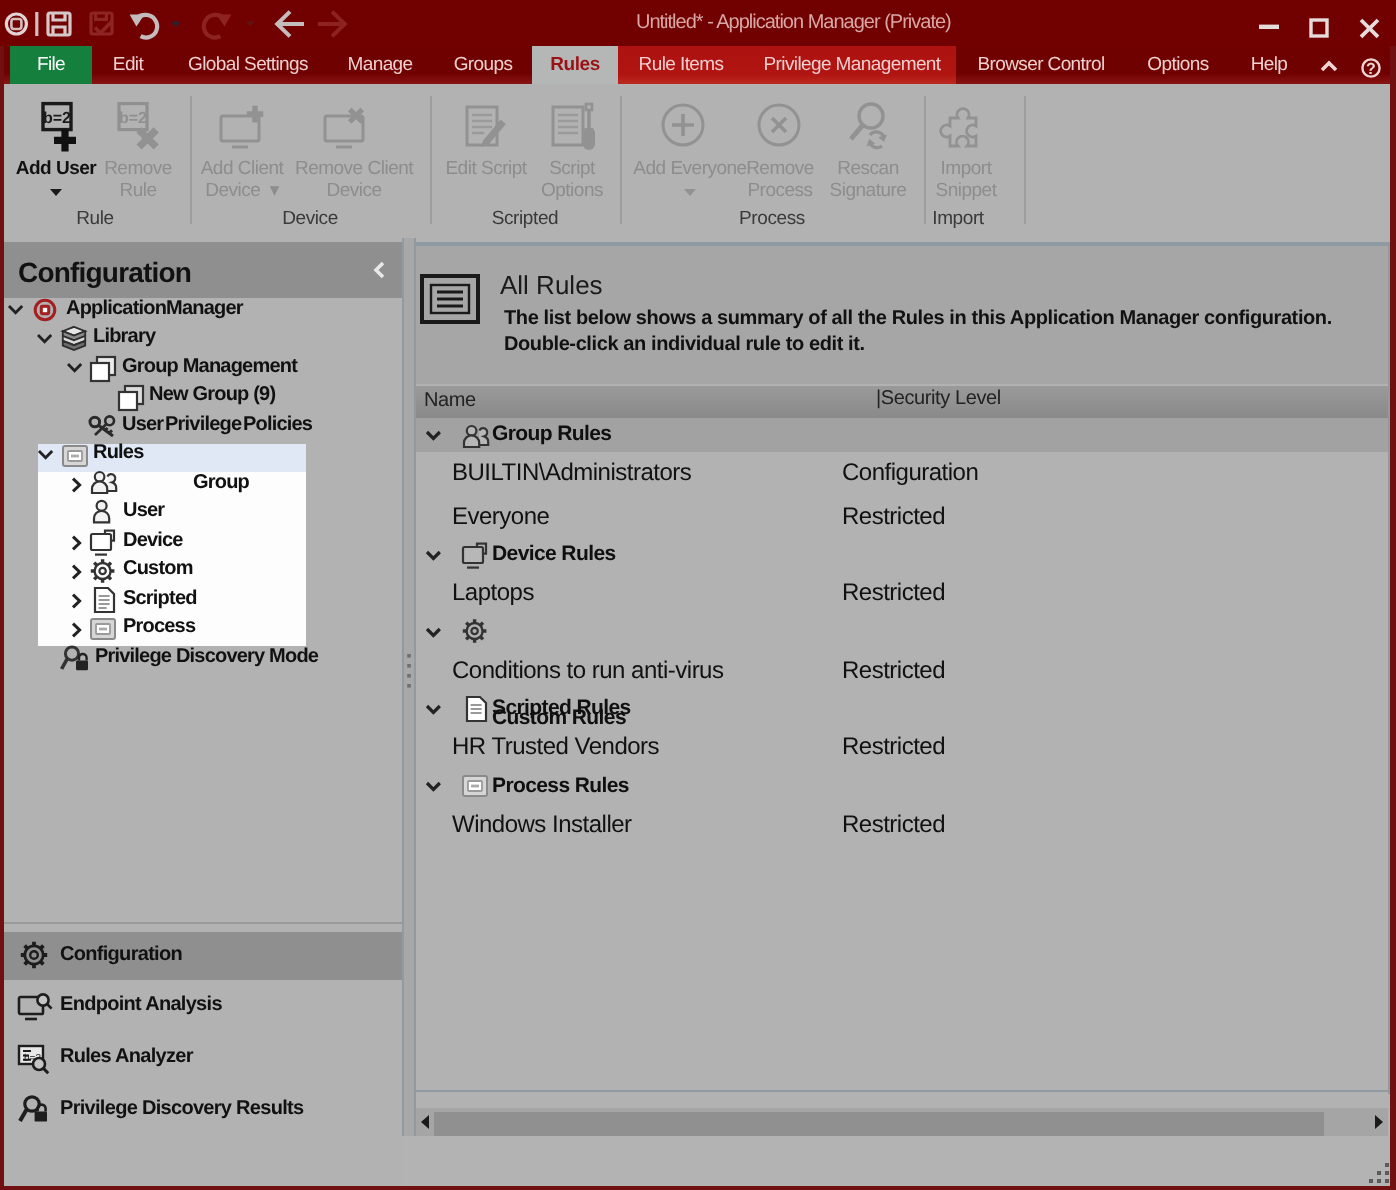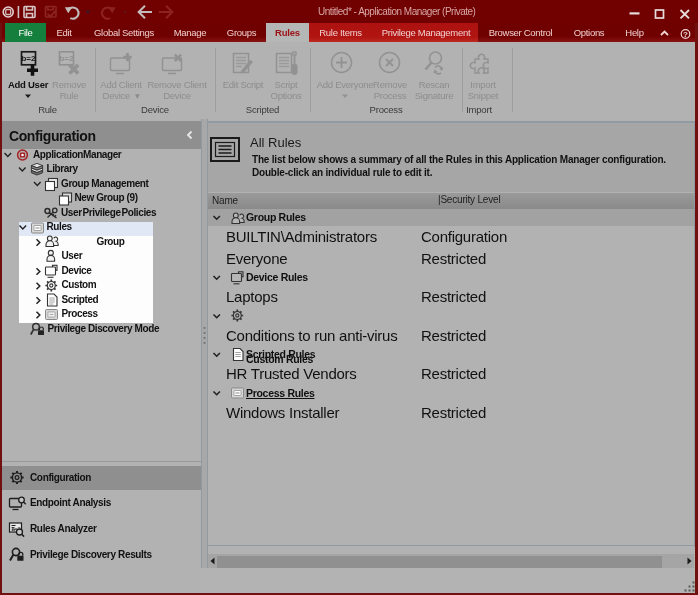--- a/index.html
+++ b/index.html
@@ -8,21 +8,21 @@
   .abs{position:absolute;}
   .tabtxt{color:#efcfcf;font-size:9.5px;letter-spacing:-0.3px;line-height:19px;}
   .ribbtn{position:absolute;text-align:center;font-size:9.5px;line-height:10.5px;color:#222;white-space:nowrap;letter-spacing:-0.25px;}
   .dis{color:#8d8d8d;}
   .gsep{position:absolute;top:48px;height:64px;width:1px;background:#9e9e9e;}
   .glabel{position:absolute;top:104px;height:13px;font-size:9.5px;letter-spacing:-0.2px;color:#3a3a3a;text-align:center;}
   .trow{position:absolute;height:14.5px;font-size:10px;letter-spacing:-0.4px;font-weight:bold;color:#111;line-height:14.5px;white-space:nowrap;}
   .navrow{position:absolute;left:0;width:199px;height:24px;font-size:10px;letter-spacing:-0.35px;font-weight:bold;color:#111;line-height:24px;}
   .navrow span{position:absolute;left:28px;top:0;}
   .band{position:absolute;left:0;width:486px;height:17px;font-size:10.5px;letter-spacing:-0.3px;font-weight:bold;color:#0f0f0f;line-height:17px;}
-  .item{position:absolute;left:0;width:486px;height:21.5px;font-size:15px;letter-spacing:-0.25px;color:#111;line-height:21.5px;}
+  .item{position:absolute;left:0;width:486px;height:21.5px;font-size:12px;letter-spacing:-0.25px;color:#111;line-height:21.5px;}
   svg{position:absolute;overflow:visible;}
 </style>
 </head>
 <body>
 
 <div class="abs" style="left:0;top:0;width:698px;height:23px;background:#710101;"></div>
 <div class="abs" style="left:318px;top:0;height:23px;line-height:24px;font-size:10px;letter-spacing:-0.5px;color:#d9a6a6;">Untitled* - Application Manager (Private)</div>
 
 <svg class="abs" style="left:0;top:0;" width="200" height="23" viewBox="0 0 200 23">
 
@@ -407,21 +407,21 @@
       <span style="position:absolute;left:213px;">Restricted</span>
     </div>
   <div class="band" style="top:137px;">
       <span style="position:absolute;left:38px;">Scripted Rules</span>
     </div>
   <div class="item" style="top:154px;">
       <span style="position:absolute;left:18px;">HR Trusted Vendors</span>
       <span style="position:absolute;left:213px;">Restricted</span>
     </div>
   <div class="band" style="top:175.5px;">
-      <span style="position:absolute;left:38px;text-decoration:underline;">Process Rules</span>
+      <span style="position:absolute;left:38px;">Process Rules</span>
     </div>
   <div class="item" style="top:192.5px;">
       <span style="position:absolute;left:18px;">Windows Installer</span>
       <span style="position:absolute;left:213px;">Restricted</span>
     </div>
 </div>
 
 <svg class="abs" style="left:208px;top:209px;" width="60" height="220" viewBox="0 0 60 220">
   <g stroke="#222" stroke-width="1.6" fill="none">
     <path d="M5.5 7 l3.2 3.2 l3.2 -3.2"></path>

